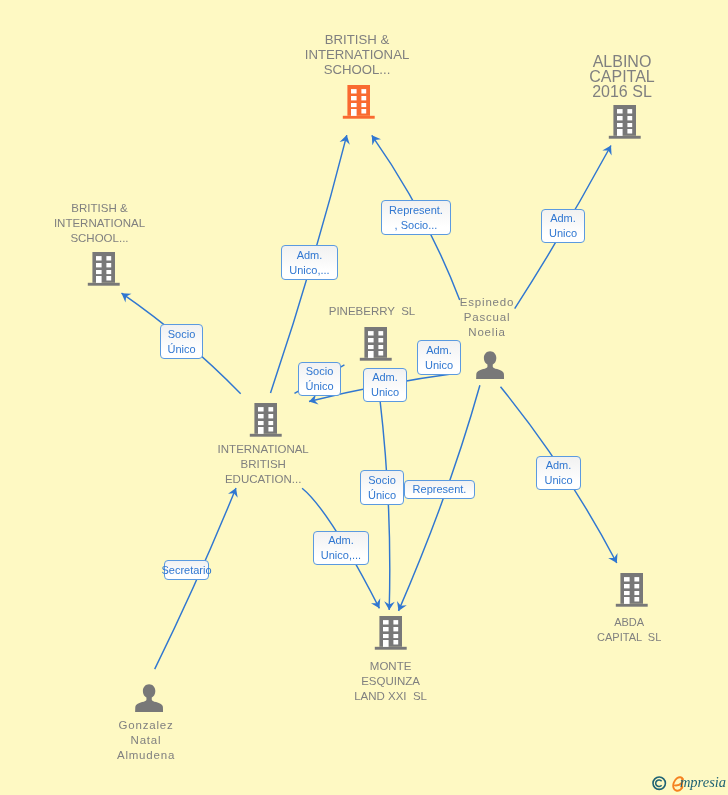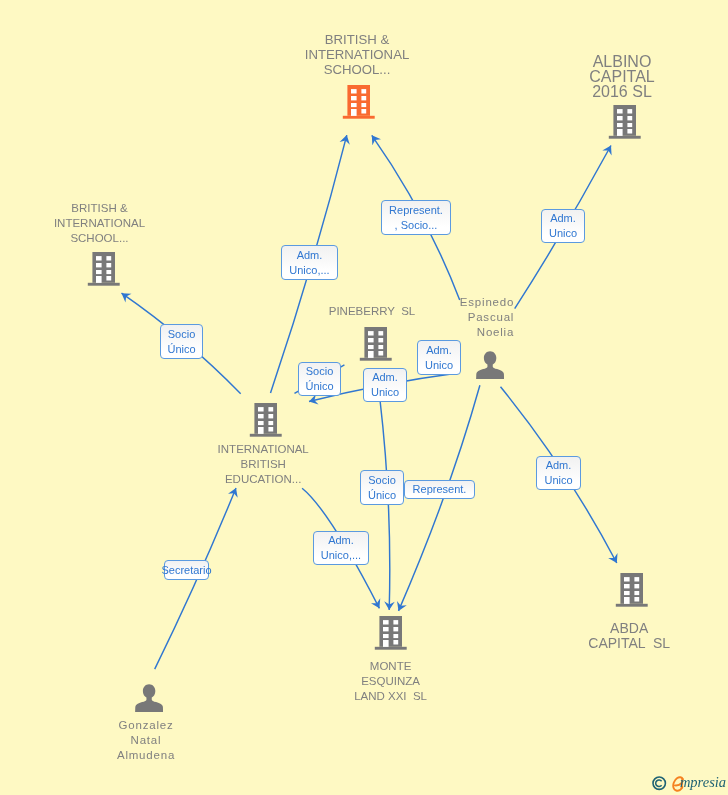--- a/index.html
+++ b/index.html
@@ -119,36 +119,36 @@
             <rect x="19.4" y="18.0" width="4.8" height="4.1" fill="#fff"></rect>
             <rect x="9" y="24.0" width="5.6" height="6.9" fill="#fff"></rect>
             <rect x="19.4" y="24.0" width="4.8" height="4.5" fill="#fff"></rect>
           </svg></div>
         <div class="cap" style="left: 14.4px; top: 39px; font-size: 11.5px;"><div>INTERNATIONAL</div><div>BRITISH</div><div>EDUCATION...</div></div>
       </div>
       <div class="node" style="left: 476px; top: 350.8px; width: 28px; height: 28px;">
         <div class="ic"><svg width="28" height="28" viewBox="0 0 27.2 27.4">
             <path fill="#787878" d="M13.7 0.2 c-3.5 0 -6.1 2.8 -6.1 6.6 c0 3.1 1.6 5.6 3.5 6.4 l0 2.1 c-0.2 1.1 -1.6 1.6 -4.3 2.4 c-3.9 1.1 -6.3 2.4 -6.6 4.6 l-0.2 5.1 h27.4 l-0.2 -5.1 c-0.3 -2.2 -2.7 -3.5 -6.6 -4.6 c-2.7 -0.8 -4.1 -1.3 -4.3 -2.4 l0 -2.1 c1.9 -0.8 3.5 -3.3 3.5 -6.4 c0 -3.8 -2.6 -6.6 -6.1 -6.6 Z"></path>
           </svg></div>
-        <div class="cap" style="left: 11px; top: -56.2px; font-size: 11.5px; letter-spacing: 0.8px; text-align: right;"><div>Espinedo</div><div>Pascual</div><div>Noelia</div></div>
+        <div class="cap" style="left: 11px; top: -56.2px; font-size: 11.5px; letter-spacing: 0.8px;"><div>Espinedo</div><div>Pascual</div><div>Noelia</div></div>
       </div>
       <div class="node" style="left: 614.6px; top: 572.6px; width: 33px; height: 34px;">
         <div class="ic"><svg width="33" height="34" viewBox="0 0 33 34">
             <path fill="#787878" d="M5.4 0 H28 V30.8 H5.4 Z"></path>
             <rect x="0.8" y="30.8" width="31.9" height="2.9" fill="#787878"></rect>
             <rect x="9" y="4.1" width="5.6" height="4.4" fill="#fff"></rect>
             <rect x="19.4" y="4.1" width="4.8" height="4.4" fill="#fff"></rect>
             <rect x="9" y="11.0" width="5.6" height="4.4" fill="#fff"></rect>
             <rect x="19.4" y="11.0" width="4.8" height="4.4" fill="#fff"></rect>
             <rect x="9" y="18.0" width="5.6" height="4.1" fill="#fff"></rect>
             <rect x="19.4" y="18.0" width="4.8" height="4.1" fill="#fff"></rect>
             <rect x="9" y="24.0" width="5.6" height="6.9" fill="#fff"></rect>
             <rect x="19.4" y="24.0" width="4.8" height="4.5" fill="#fff"></rect>
           </svg></div>
-        <div class="cap" style="left: 14.6px; top: 48px; font-size: 14px;"><div>ABDA</div><div>CAPITAL  SL</div></div>
+        <div class="cap" style="left: 14.6px; top: 42px; font-size: 11px;"><div>ABDA</div><div>CAPITAL  SL</div></div>
       </div>
       <div class="node" style="left: 373.8px; top: 615.8px; width: 33px; height: 34px;">
         <div class="ic"><svg width="33" height="34" viewBox="0 0 33 34">
             <path fill="#787878" d="M5.4 0 H28 V30.8 H5.4 Z"></path>
             <rect x="0.8" y="30.8" width="31.9" height="2.9" fill="#787878"></rect>
             <rect x="9" y="4.1" width="5.6" height="4.4" fill="#fff"></rect>
             <rect x="19.4" y="4.1" width="4.8" height="4.4" fill="#fff"></rect>
             <rect x="9" y="11.0" width="5.6" height="4.4" fill="#fff"></rect>
             <rect x="19.4" y="11.0" width="4.8" height="4.4" fill="#fff"></rect>
             <rect x="9" y="18.0" width="5.6" height="4.1" fill="#fff"></rect>

